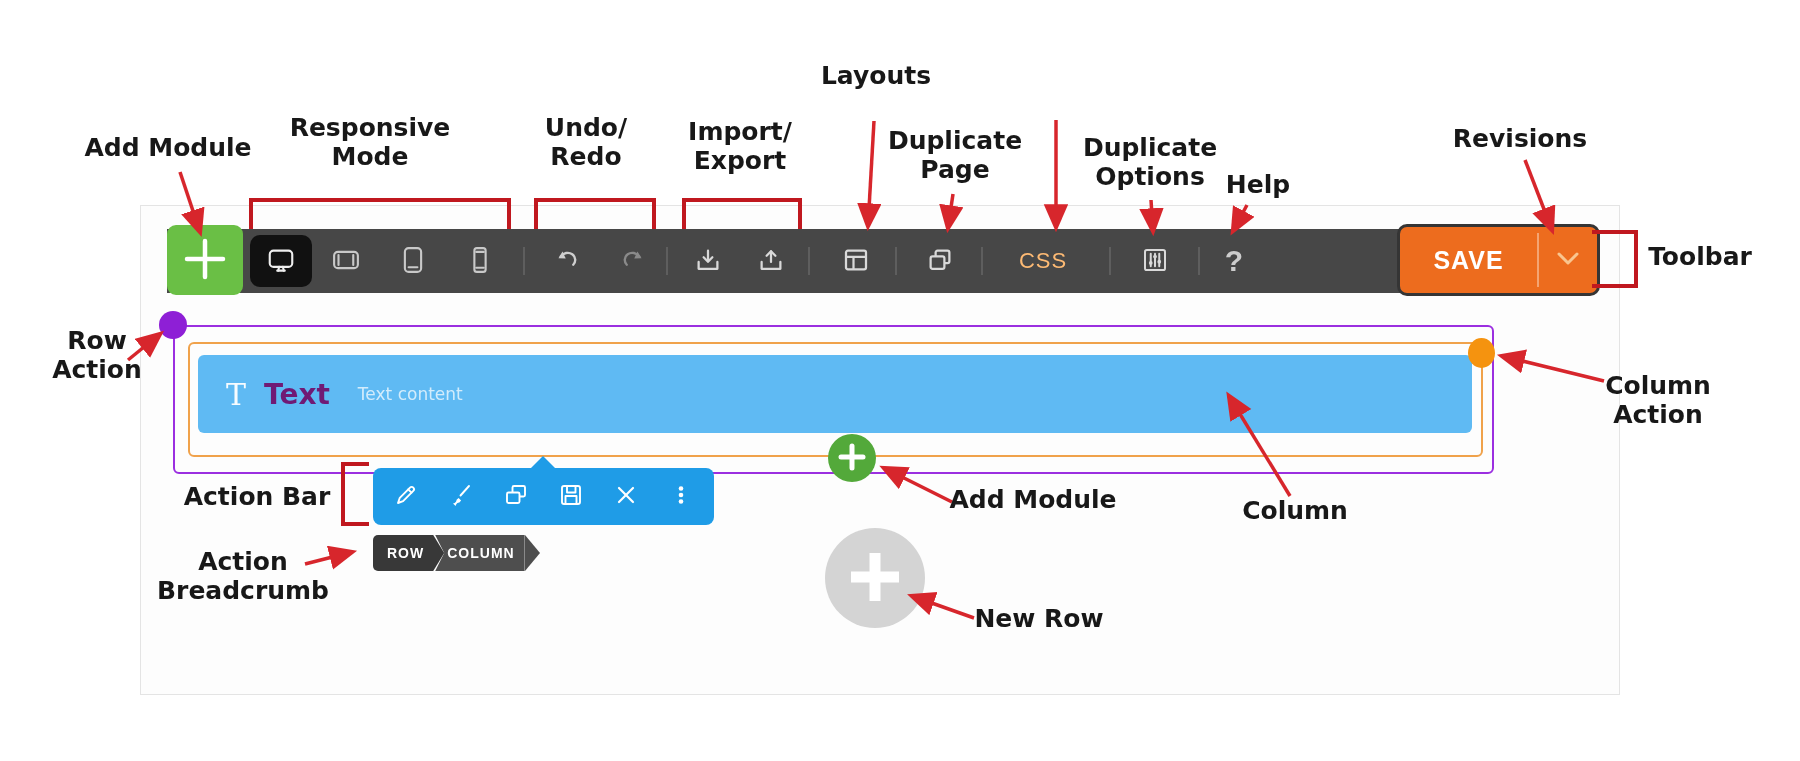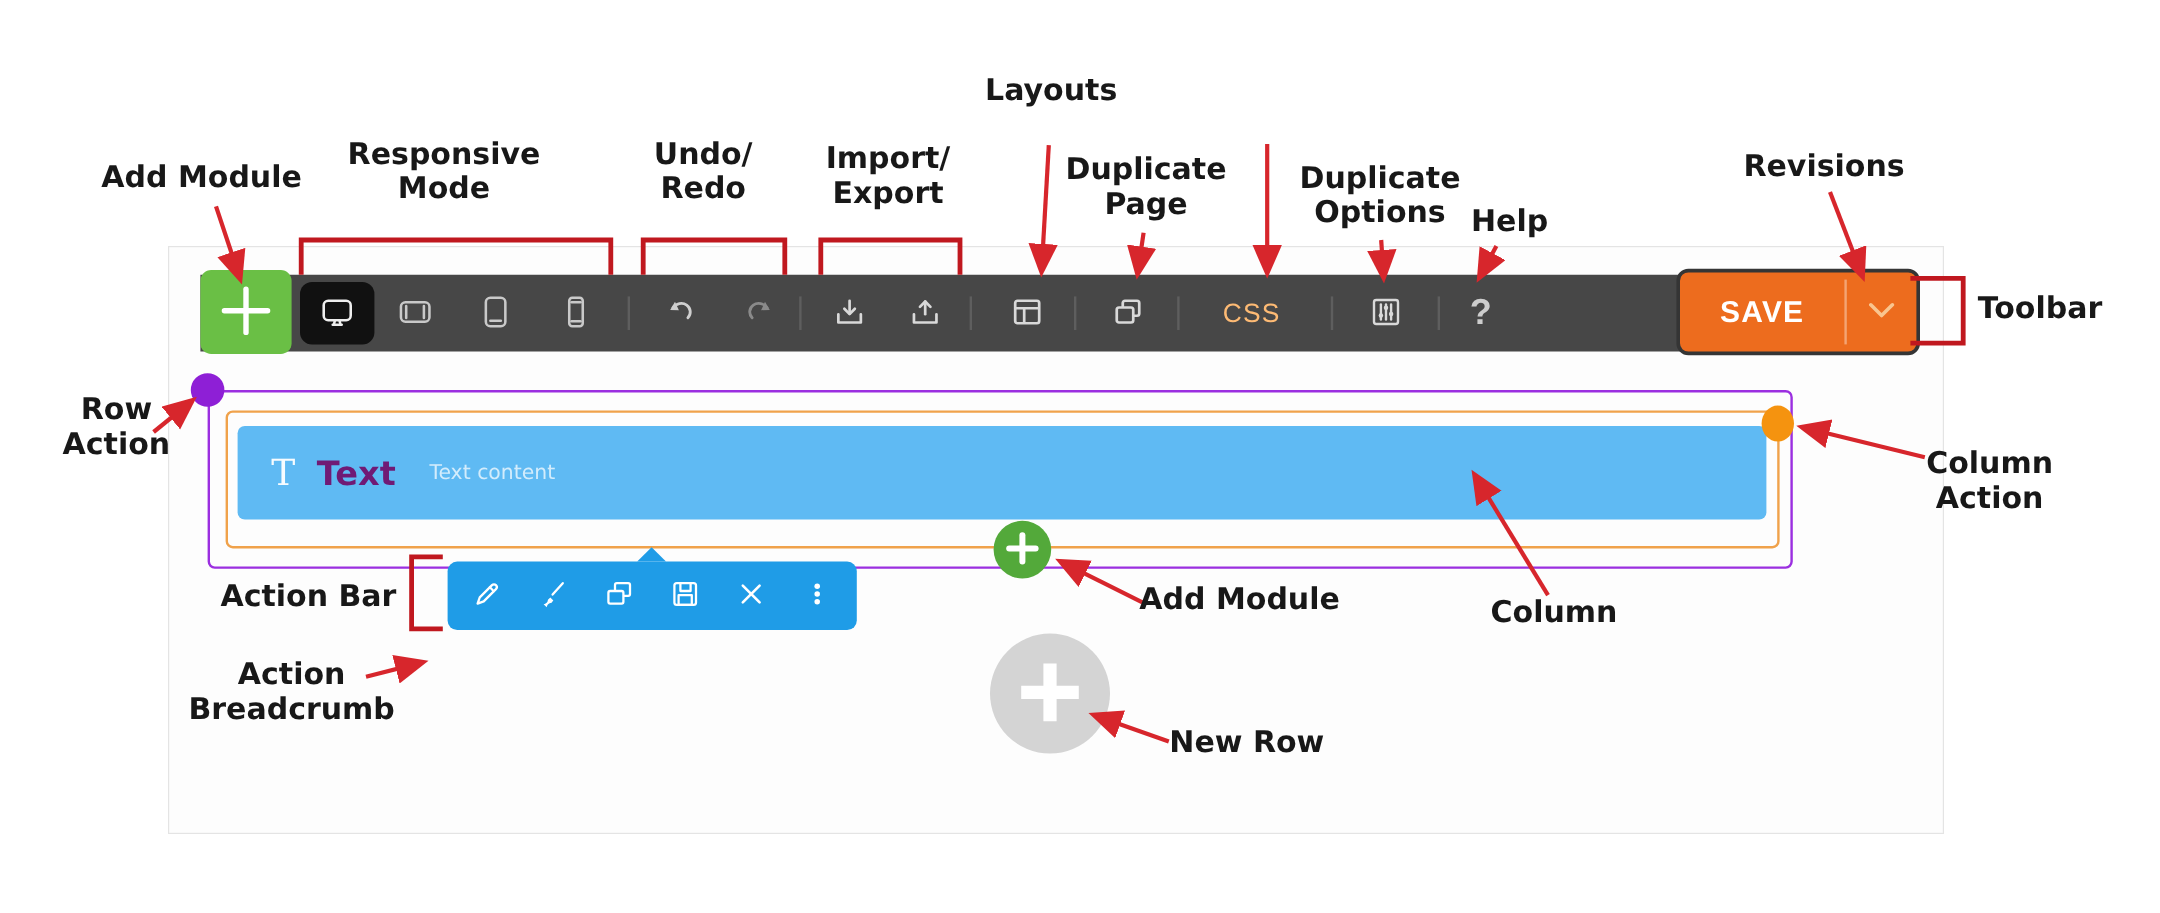--- a/index.html
+++ b/index.html
@@ -322,20 +322,25 @@
       <span>
         <svg width="28" height="28" viewBox="0 0 28 28" fill="#ffffff">
             <circle cx="14" cy="7.5" r="2.3"></circle>
             <circle cx="14" cy="14" r="2.3"></circle>
             <circle cx="14" cy="20.5" r="2.3"></circle>
           </svg>
       </span>
     </button>
   </div>
 
+  <div class="breadcrumb">
+    <button class="bc-row">ROW</button>
+    <button class="bc-col">COLUMN</button>
+    <span class="bc-tip"></span>
+  </div>
 
   <div class="callout" style="left:168px;top:148px;">Add Module</div>
   <div class="callout wrap" style="left:370px;top:143px;width:200px;">Responsive Mode</div>
   <div class="callout wrap" style="left:586px;top:143px;width:110px;">Undo/ Redo</div>
   <div class="callout wrap" style="left:740px;top:147px;width:130px;">Import/ Export</div>
   <div class="callout" style="left:876px;top:76px;">Layouts</div>
   <div class="callout wrap" style="left:955px;top:156px;width:165px;">Duplicate Page</div>
   <div class="callout wrap" style="left:1150px;top:163px;width:155px;">Duplicate Options</div>
   <div class="callout" style="left:1258px;top:185px;">Help</div>
   <div class="callout" style="left:1520px;top:139px;">Revisions</div>

